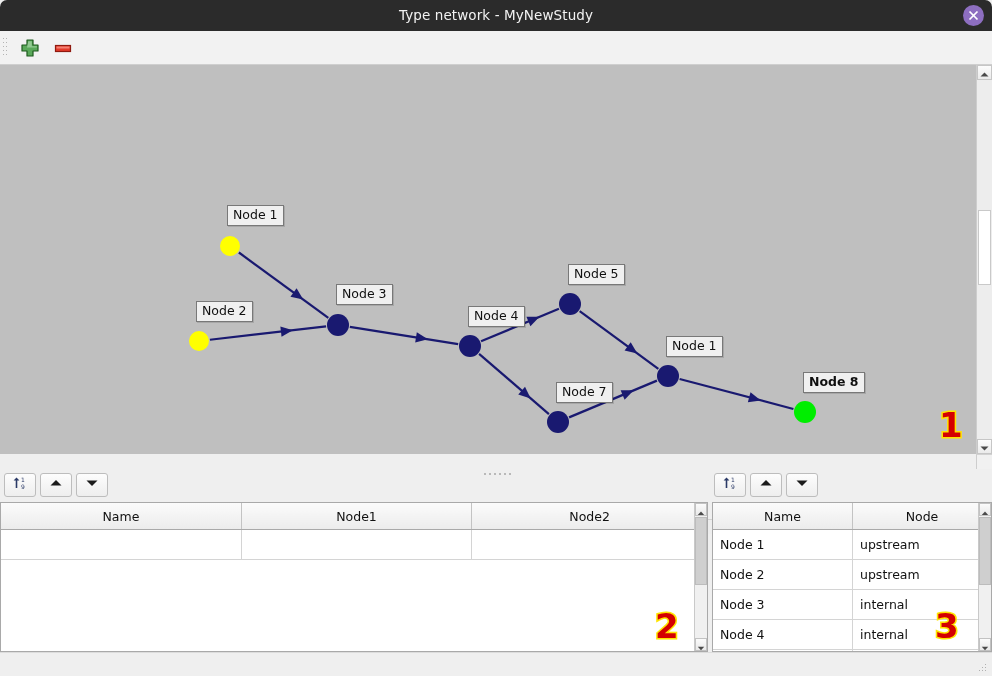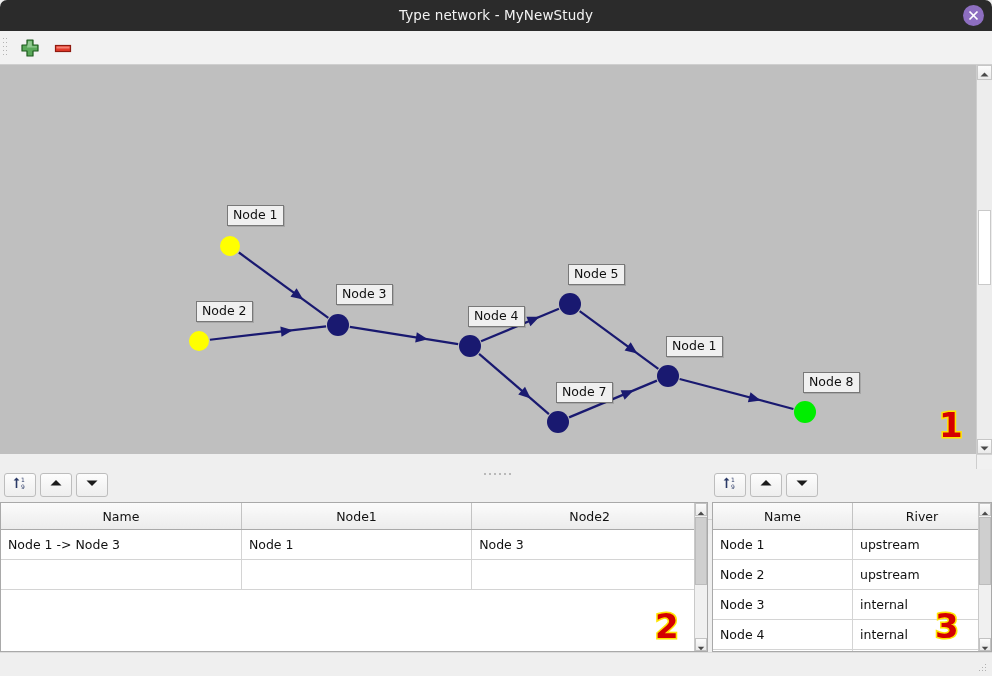--- a/index.html
+++ b/index.html
@@ -361,21 +361,21 @@
           <div class="node-label" style="left: 336px; top: 219px;">Node 3</div>
           <div class="graph-node" style="left: 459px; top: 270px; width: 22px; height: 22px; background: rgb(25, 25, 112);"></div>
           <div class="node-label" style="left: 468px; top: 241px;">Node 4</div>
           <div class="graph-node" style="left: 559px; top: 228px; width: 22px; height: 22px; background: rgb(25, 25, 112);"></div>
           <div class="node-label" style="left: 568px; top: 199px;">Node 5</div>
           <div class="graph-node" style="left: 547px; top: 346px; width: 22px; height: 22px; background: rgb(25, 25, 112);"></div>
           <div class="node-label" style="left: 556px; top: 317px;">Node 7</div>
           <div class="graph-node" style="left: 657px; top: 300px; width: 22px; height: 22px; background: rgb(25, 25, 112);"></div>
           <div class="node-label" style="left: 666px; top: 271px;">Node 1</div>
           <div class="graph-node" style="left: 794px; top: 336px; width: 22px; height: 22px; background: rgb(0, 238, 0);"></div>
-          <div class="node-label" style="left: 803px; top: 307px;">Node 8</div>
+          <div class="node-label" style="left: 803px; top: 307px; font-weight: bold;">Node 8</div>
         </div>
     </div>
 
     <div id="h-scroll">
       <div id="h-scroll-left" class="hsb-arrow">
         <svg width="13" height="12" viewBox="0 0 13 12">
             <path d="M8 2 L4 6 L8 10 Z" fill="#2b2b2b"></path>
           </svg>
       </div>
       <div id="h-thumb"></div>
@@ -465,25 +465,20 @@
         </colgroup>
       <thead>
           <tr id="left-head">
             <th>Name</th>
             <th>Node1</th>
             <th style="border-right: none;">Node2</th>
           </tr>
         </thead>
       <tbody id="left-body">
           <tr>
-            <td>Node 1 -&gt; Node 3</td>
-            <td>Node 1</td>
-            <td style="border-right: none;">Node 3</td>
-          </tr>
-          <tr>
             <td class="empty-row">&nbsp;</td>
             <td class="empty-row">&nbsp;</td>
             <td class="empty-row" style="border-right: none;">&nbsp;</td>
           </tr>
         </tbody>
     </table>
     <div class="tbl-vscroll">
       <div class="tbl-sb-arrow up">
         <svg width="10" height="11" viewBox="0 0 10 11">
             <path d="M1.8 7 L5 3.6 L8.2 7 Z" fill="#4a4a4a"></path>
@@ -500,21 +495,21 @@
 
   <div id="right-table-pane" class="table-pane">
     <table class="grid" id="right-grid">
       <colgroup>
           <col style="width:133px">
           <col style="width:132px">
         </colgroup>
       <thead>
           <tr id="right-head">
             <th>Name</th>
-            <th style="border-right: none;">River</th>
+            <th style="border-right: none;">Node</th>
           </tr>
         </thead>
       <tbody id="right-body">
           <tr>
             <td>Node 1</td>
             <td style="border-right: none;">upstream</td>
           </tr>
           <tr>
             <td>Node 2</td>
             <td style="border-right: none;">upstream</td>

